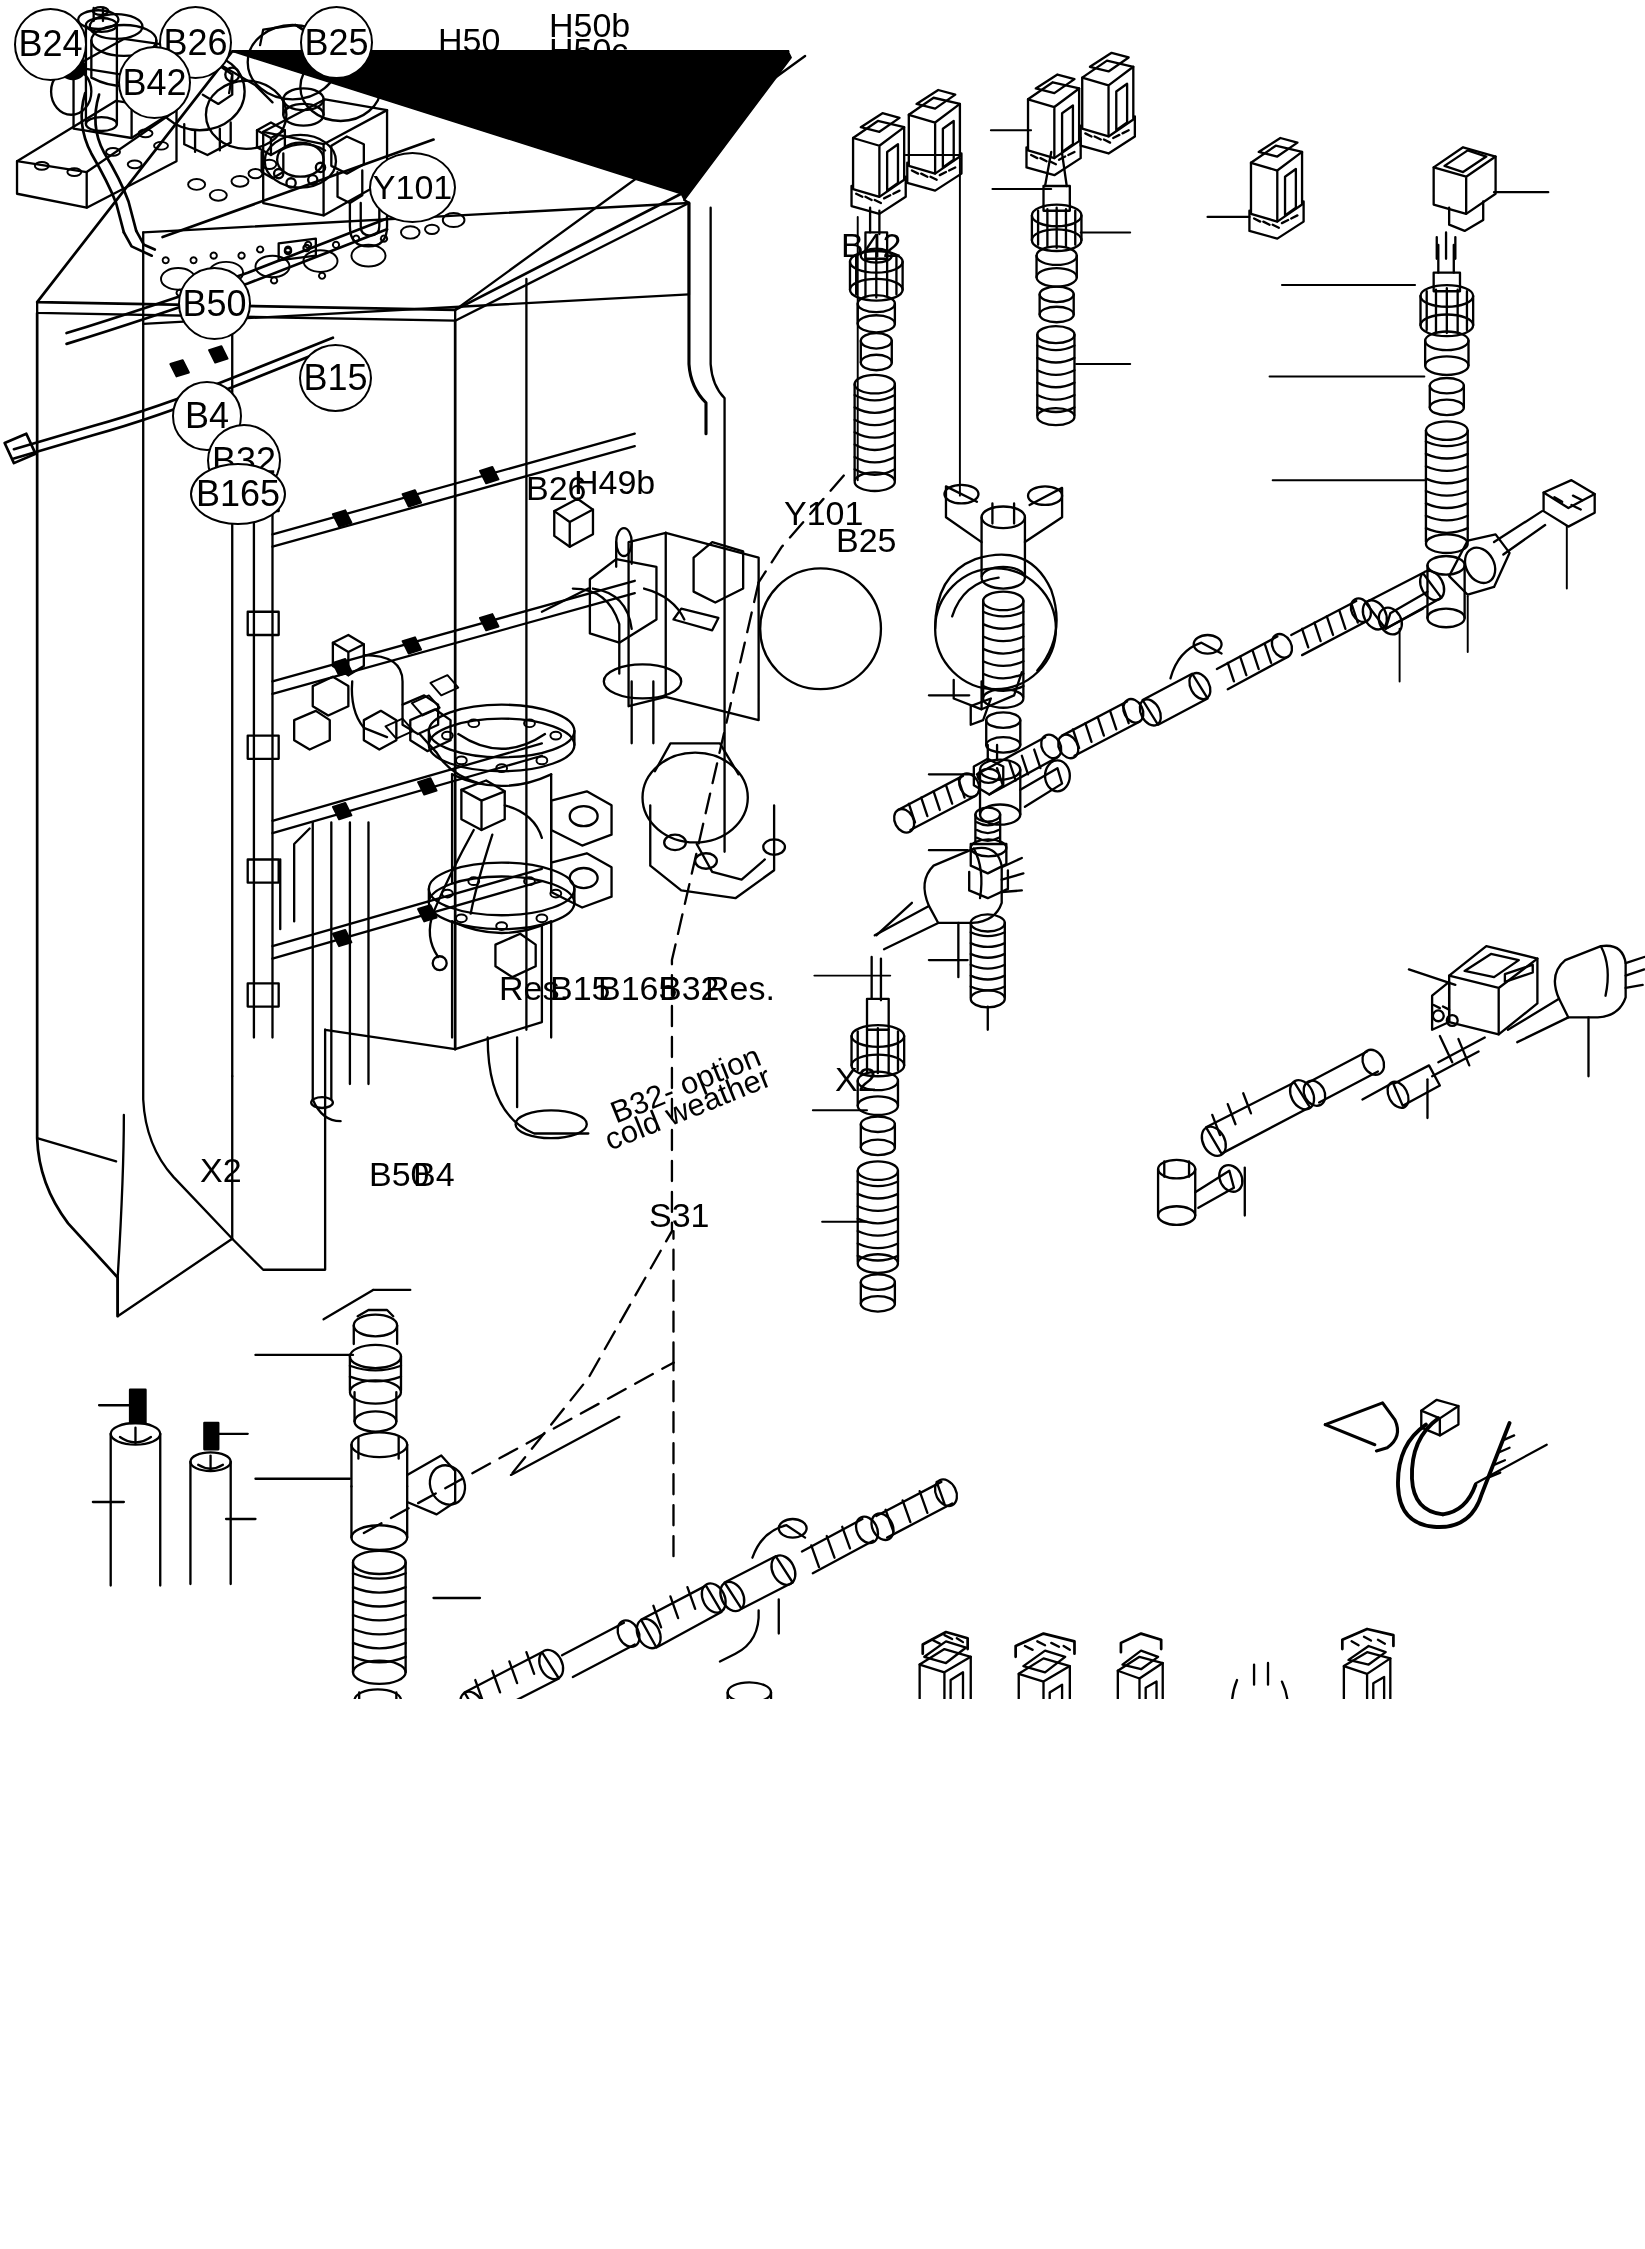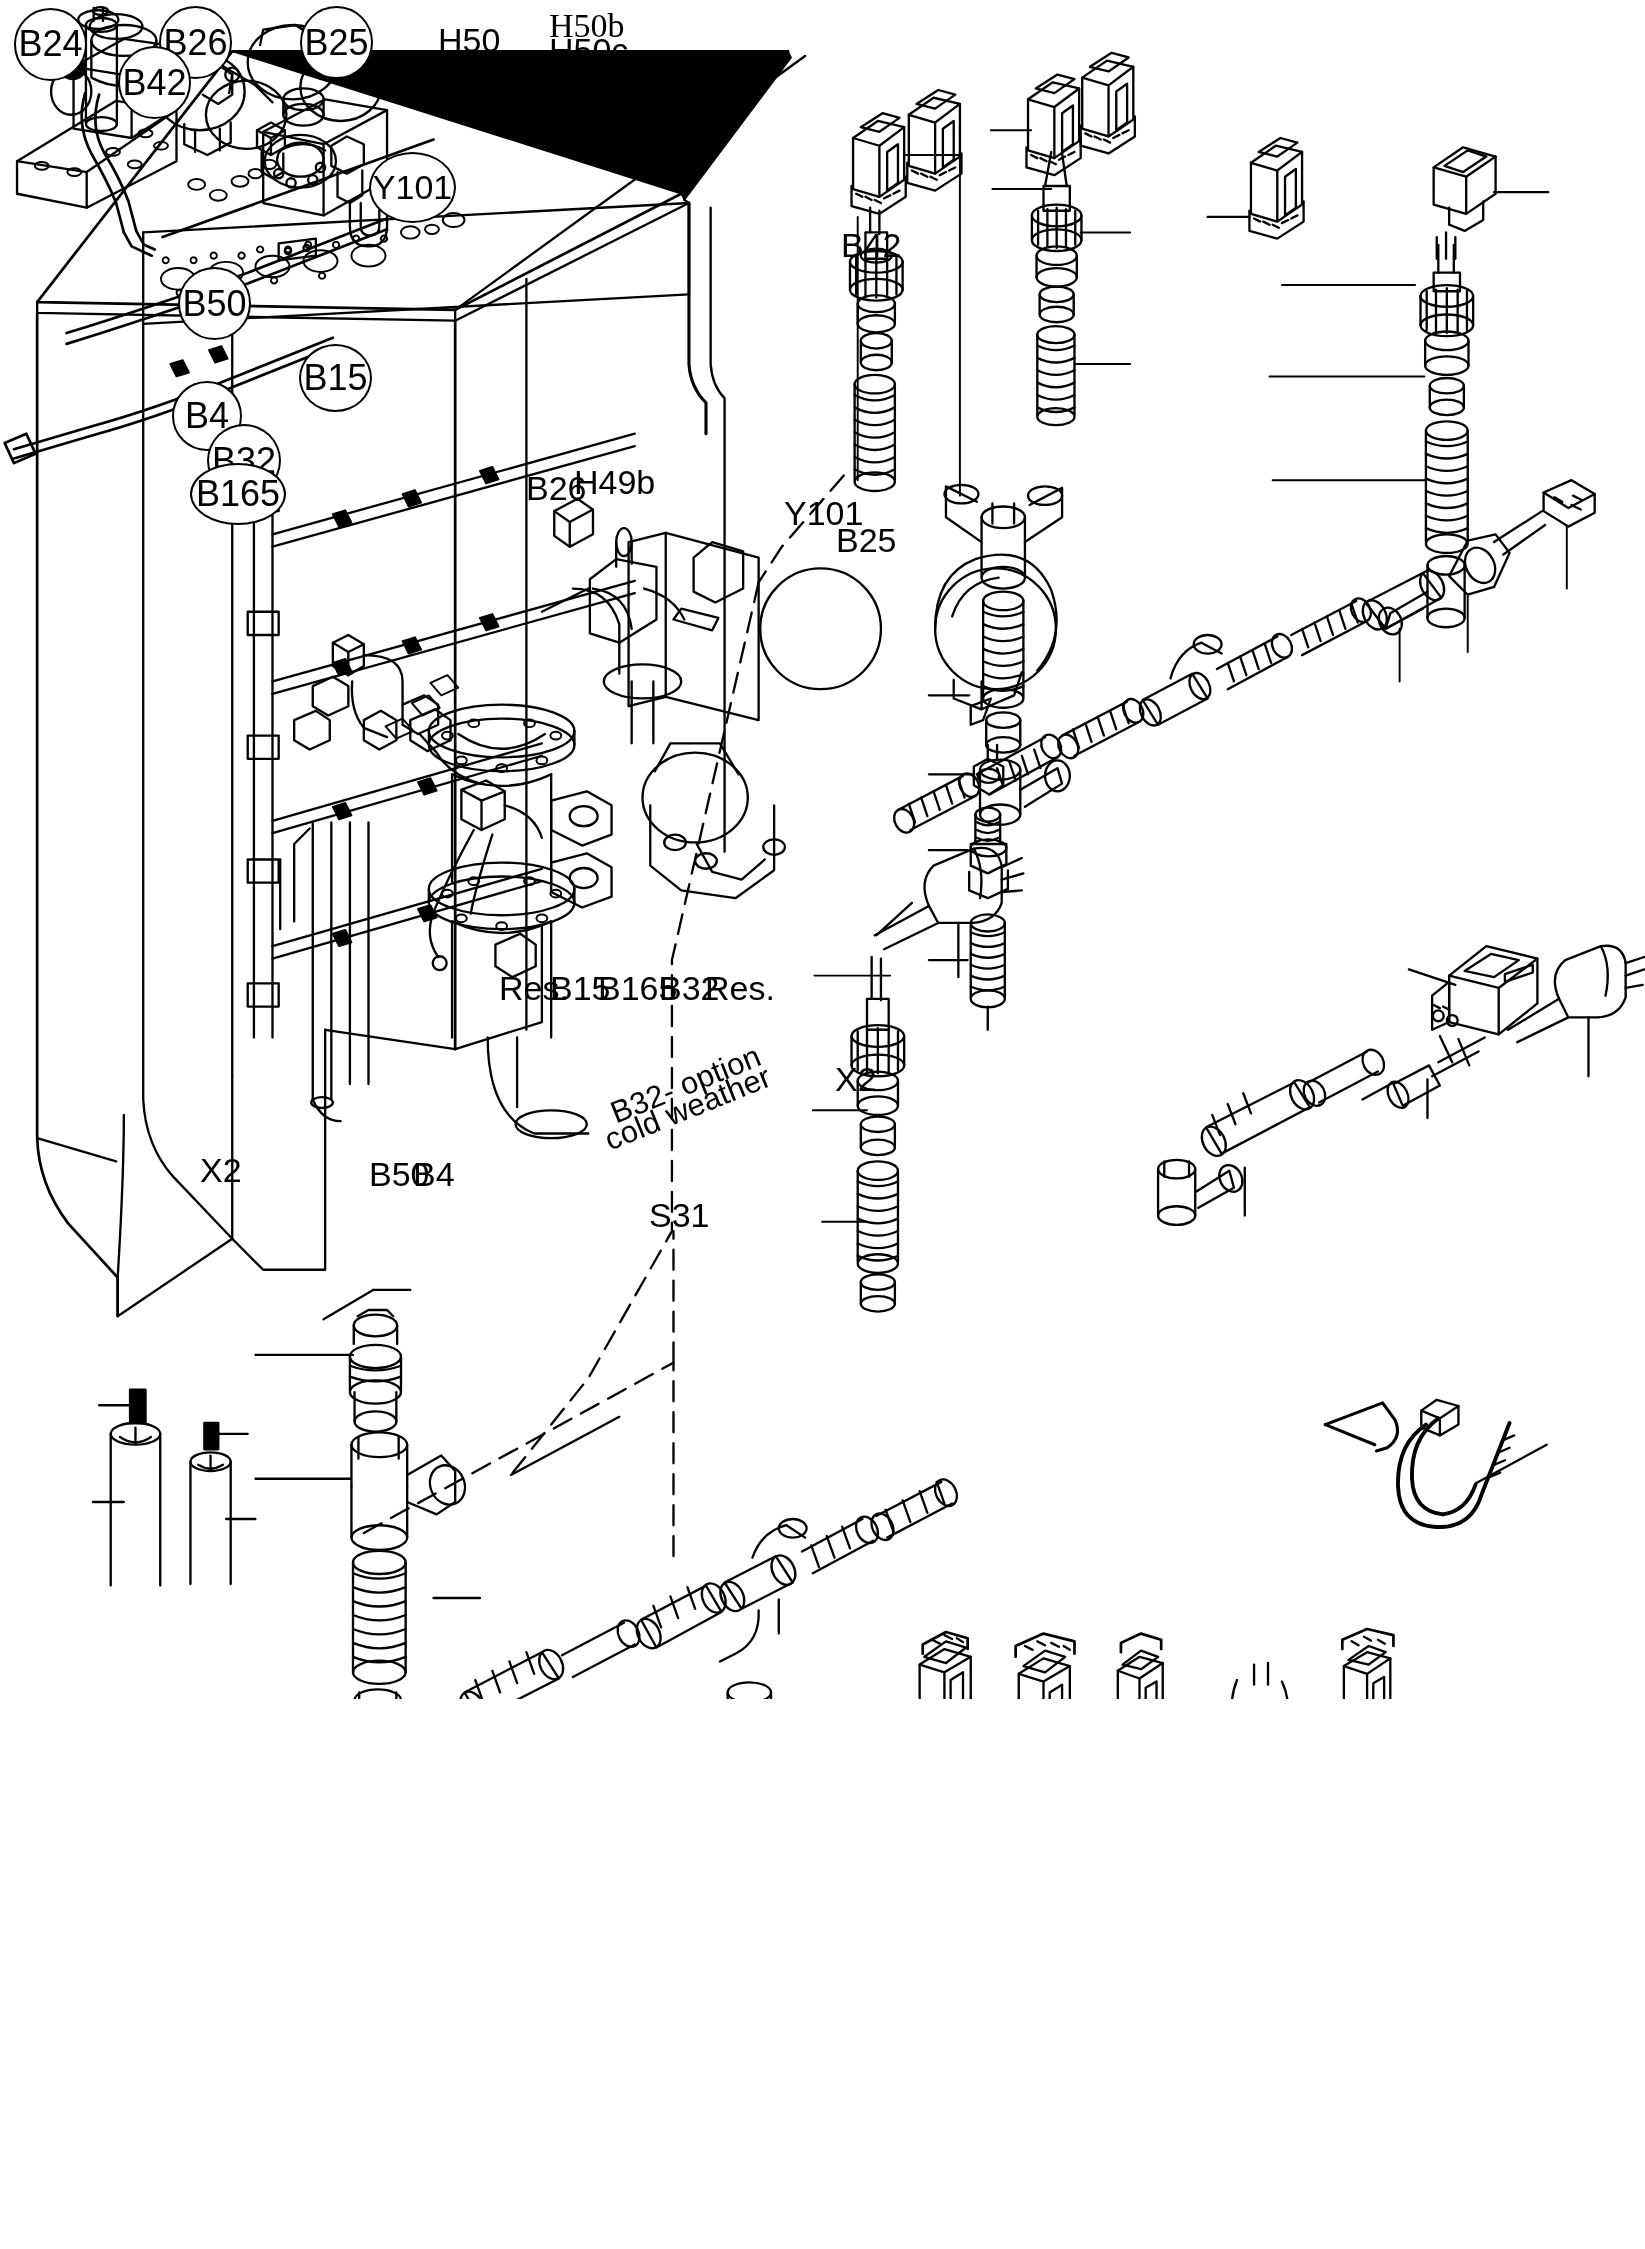--- a/index.html
+++ b/index.html
@@ -1054,21 +1054,21 @@
   </div>
   <div class="bubble" style="left:207px;top:424px;width:74px;height:73px;">
     <span>B32</span>
   </div>
   <div class="bubble" style="left:190px;top:463px;width:96px;height:62px;">
     <span>B165</span>
   </div>
 
   <div class="lbl lbl-plain" style="left:438px;top:23px;"><span>H50</span></div>
   <div class="lbl lbl-plain" style="left:452px;top:45px;"><span>H50a</span></div>
-  <div class="lbl lbl-plain" style="left:549px;top:7.7px;font-family:Liberation Serif, serif;"><span>H50b</span></div>
+  <div class="lbl lbl-plain" style="left:549px;top:7.7px;"><span>H50b</span></div>
   <div class="lbl lbl-plain" style="left:549px;top:33px;text-decoration:underline;"><span>H50c</span></div>
   <div class="lbl lbl-plain" style="left:647px;top:84px;"><span>Res.</span></div>
   <div class="lbl lbl-plain" style="left:686px;top:67px;"><span>B24</span></div>
   <div class="lbl lbl-plain" style="left:841px;top:228px;"><span>B42</span></div>
   <div class="lbl lbl-plain" style="left:526px;top:471px;"><span>B26</span></div>
   <div class="lbl lbl-plain" style="left:574px;top:465px;"><span>H49b</span></div>
   <div class="lbl lbl-plain" style="left:784px;top:496px;"><span>Y101</span></div>
   <div class="lbl lbl-plain" style="left:836px;top:523px;"><span>B25</span></div>
 
   <div class="lbl lbl-plain" style="left:499px;top:971px;"><span>Res.</span></div>

